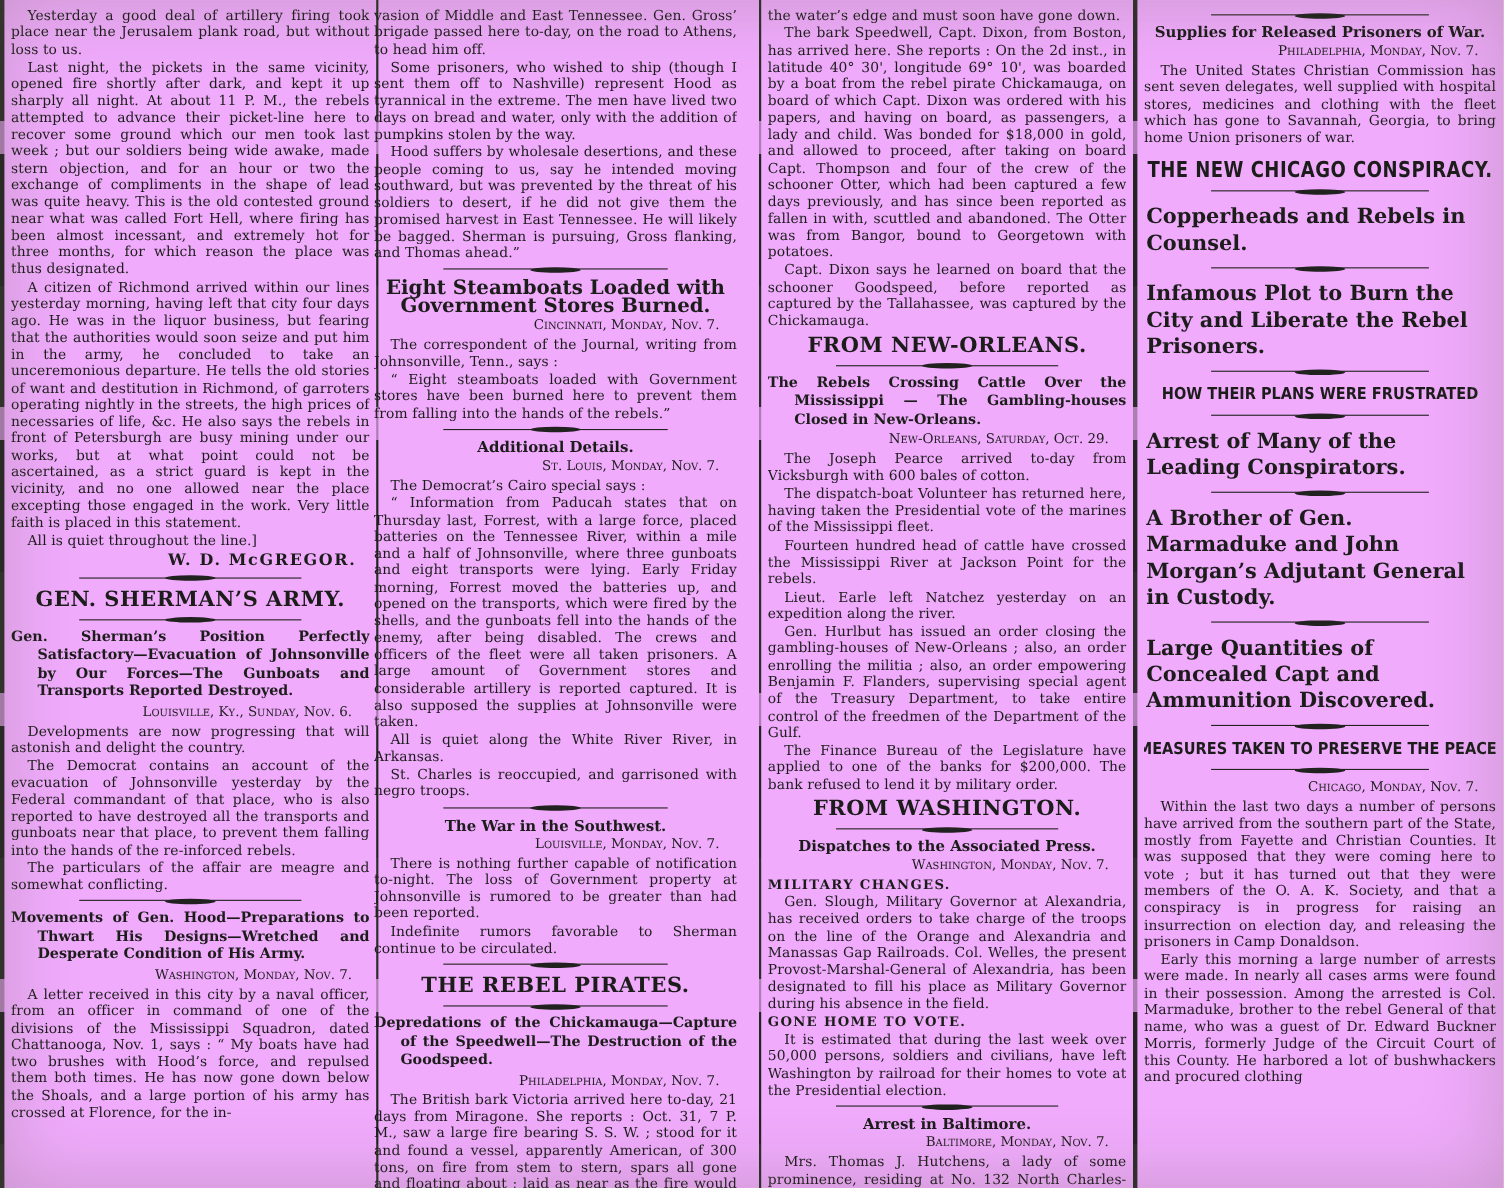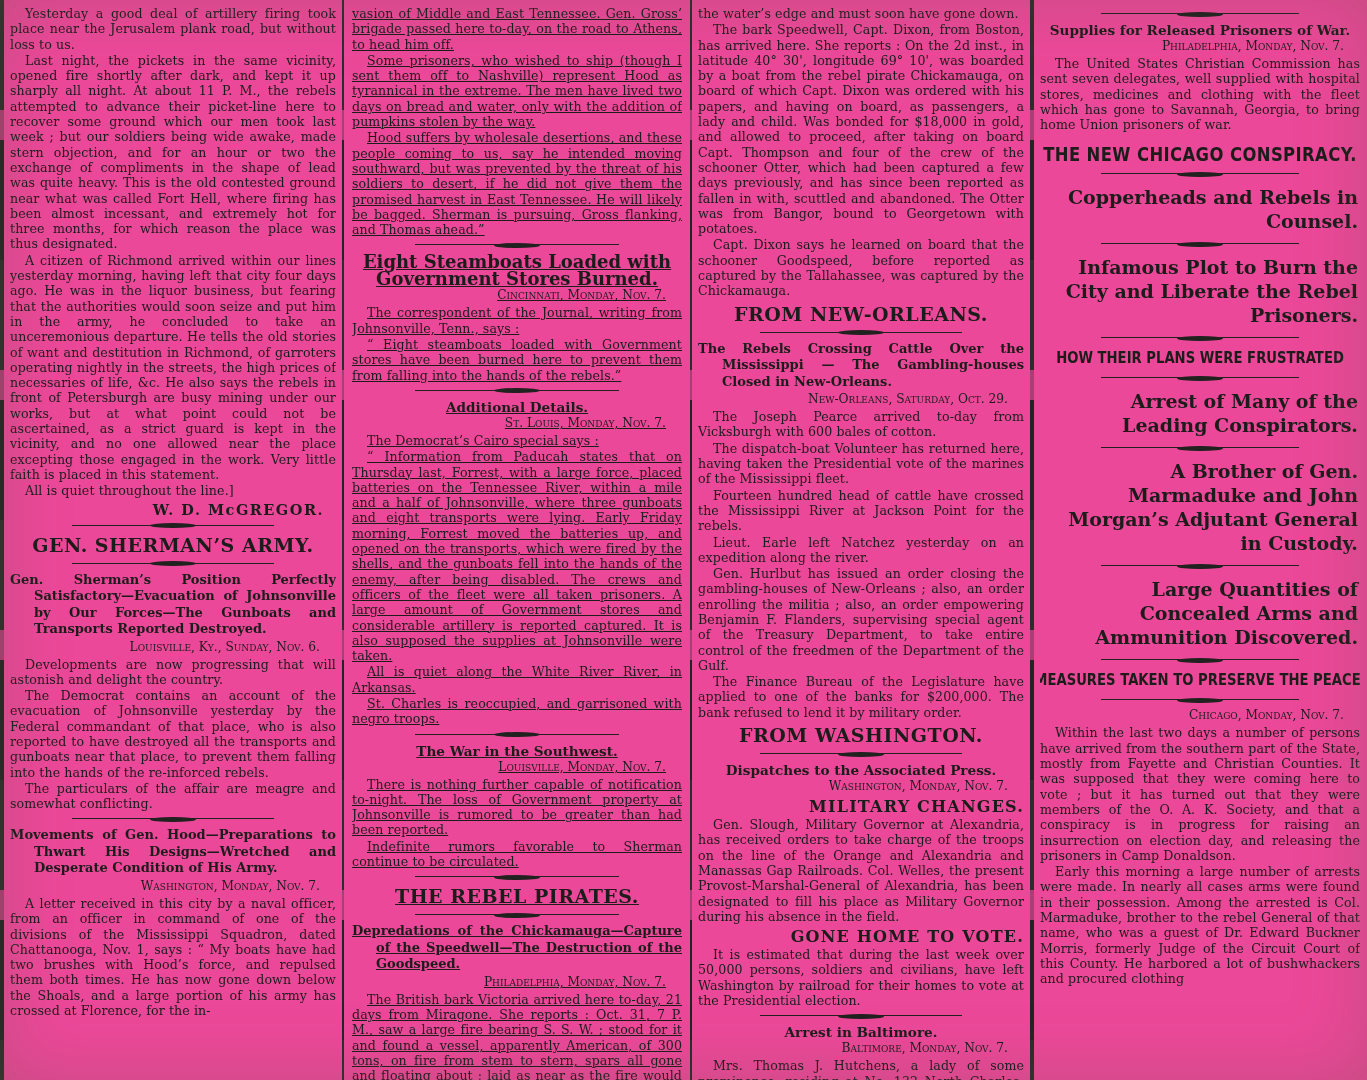--- a/index.html
+++ b/index.html
@@ -1,28 +1,28 @@
 <!DOCTYPE html>
 <html><head>
 <meta charset="utf-8">
 <style>
   * { box-sizing: border-box; }
   html, body { margin: 0; padding: 0; background: #d8d5cd; }
   .page {
     position: relative; width: 1367px; height: 1080px;
-    background: #ec4899; color: #1c1c1b; overflow: hidden;
+    background: #f0abfc; color: #1c1c1b; overflow: hidden;
     font-family: "DejaVu Serif", serif;
   }
   .page::after {
     content: ""; position: absolute; inset: 0; pointer-events: none;
     box-shadow: inset 0 0 70px rgba(95, 88, 70, 0.28);
   }
   .col { position: absolute; top: 0; bottom: 0; overflow: hidden; padding-top: 6px; }
   #col1 { left: 10px;   width: 326px; }
-  #col2 { left: 352px;  width: 330px; text-decoration: underline; }
+  #col2 { left: 340px;  width: 330px; }
   #col3 { left: 698px;  width: 326px; }
   #col4 { left: 1040px; width: 320px; }
 
   .vline {
     position: absolute; top: 0; bottom: 0;
     background: repeating-linear-gradient(180deg,
       #2c2c2a 0 110px, rgba(44,44,42,0.35) 110px 140px, #232322 140px 260px);
   }
   #vl0 { left: 0px;    width: 4px; }
   #vl1 { left: 342px;  width: 2px; }
@@ -34,35 +34,35 @@
   .cont { text-indent: 0; }
   .sig  { margin: 2px 0 4px; text-align: right; padding-right: 12px; font-weight: bold;
           font-size: 14.5px; letter-spacing: 1.5px; }
   .shead{ margin: 4px 0 2px; text-align: center; font-weight: bold; font-size: 19px;
           letter-spacing: 0.5px; }
   .sub  { margin: 3px 0 2px; font-weight: bold; font-size: 13px; line-height: 16.5px;
           padding-left: 24px; text-indent: -24px; text-align: justify; }
   .dl   { margin: 0 0 2px; text-align: right; padding-right: 16px; font-size: 12.2px;
           line-height: 15px; font-variant: small-caps; }
   .ch   { margin: 3px 0 1px; text-align: center; font-weight: bold; font-size: 13.6px; }
-  .chs  { margin: 3px 0 1px; text-align: right; font-weight: bold; font-size: 16px;
+  .chs  { margin: 3px 0 1px; text-align: left; font-weight: bold; font-size: 12px;
           letter-spacing: 1.2px; }
   .hc   { margin: 3px 10px 1px; text-align: center; font-weight: bold; font-size: 18px;
           line-height: 17px; }
   .rule { position: relative; height: 8px; margin: 4px auto; width: 62%; }
   .rule::before { content: ""; position: absolute; left: 0; right: 0; top: 3px;
           border-top: 1.6px solid #21211f; }
   .rule::after  { content: ""; position: absolute; left: 50%; top: 1.5px; width: 46px;
           height: 5px; transform: translateX(-50%); background: #21211f;
           border-radius: 50%; }
   .dxl  { position: relative; left: 50%; width: max-content; margin: 10px 0 2px;
           font-family: "DejaVu Sans", sans-serif; font-weight: bold; font-size: 20px;
           white-space: nowrap; letter-spacing: 0.5px;
           transform: translateX(-50%) scaleX(0.82); }
-  .dlg  { margin: 7px 2px; text-align: right; font-weight: bold; font-size: 19px;
+  .dlg  { margin: 7px 2px; text-align: left; font-weight: bold; font-size: 19px;
           line-height: 24px; }
   .dcaps{ position: relative; left: 50%; width: max-content; margin: 7px 0;
           font-family: "DejaVu Sans", sans-serif; font-weight: bold; font-size: 15px;
           white-space: nowrap; transform: translateX(-50%) scaleX(0.88); }
 </style>
 </head>
 <body>
 
 <div class="page">
   <div class="vline" id="vl0"></div>
@@ -157,21 +157,21 @@
     <h2 class="dlg">Copperheads and Rebels in Counsel.</h2>
     <div class="rule"></div>
     <h2 class="dlg">Infamous Plot to Burn the City and Liberate the Rebel Prisoners.</h2>
     <div class="rule"></div>
     <h2 class="dcaps">HOW THEIR PLANS WERE FRUSTRATED</h2>
     <div class="rule"></div>
     <h2 class="dlg">Arrest of Many of the Leading Conspirators.</h2>
     <div class="rule"></div>
     <h2 class="dlg">A Brother of Gen. Marmaduke and John Morgan’s Adjutant General in Custody.</h2>
     <div class="rule"></div>
-    <h2 class="dlg">Large Quantities of Concealed Arms and Ammunition Discovered.</h2>
+    <h2 class="dlg">Large Quantities of Concealed Capt and Ammunition Discovered.</h2>
     <div class="rule"></div>
     <h2 class="dcaps">MEASURES TAKEN TO PRESERVE THE PEACE.</h2>
     <div class="rule"></div>
     <p class="dl">Chicago, Monday, Nov. 7.</p>
     <p class="bp">Within the last two days a number of persons have arrived from the southern part of the State, mostly from Fayette and Christian Counties. It was supposed that they were coming here to vote ; but it has turned out that they were members of the O. A. K. Society, and that a conspiracy is in progress for raising an insurrection on election day, and releasing the prisoners in Camp Donaldson.</p>
     <p class="bp">Early this morning a large number of arrests were made. In nearly all cases arms were found in their possession. Among the arrested is Col. Marmaduke, brother to the rebel General of that name, who was a guest of Dr. Edward Buckner Morris, formerly Judge of the Circuit Court of this County. He harbored a lot of bushwhackers and procured clothing</p>
   </section>
 </div>
 
 </body></html>

